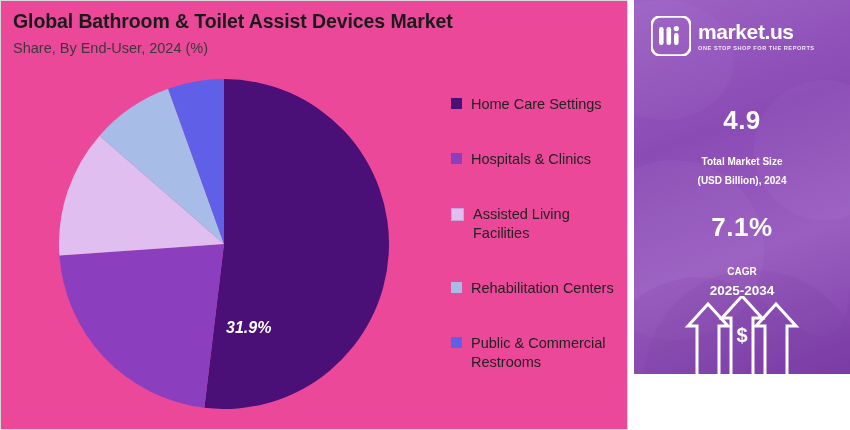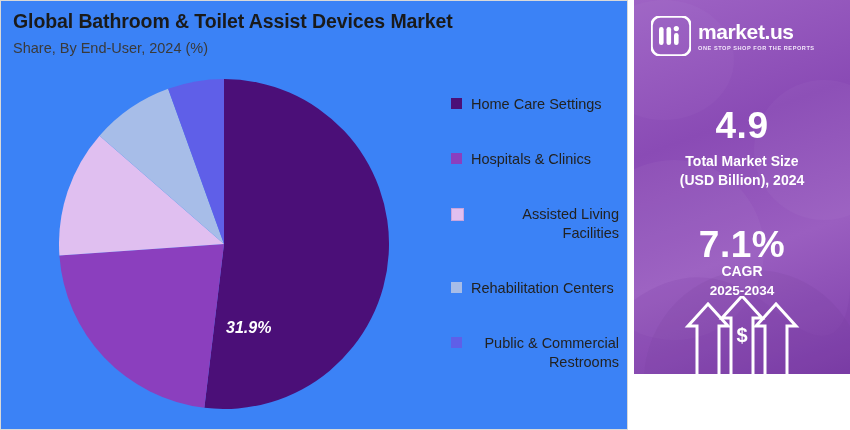--- a/index.html
+++ b/index.html
@@ -22,22 +22,21 @@
   }
   
   .left-panel {
     position: absolute;
     left: 0;
     top: 0;
     width: 628px;
     height: 430px;
     box-sizing: border-box;
     border: 1px solid #d9d9d9;
-    background: #3b82f6;
-    text-align: right;
+    background: #ec4899;
   }
   .title {
     position: absolute;
     left: 12px;
     top: 9px;
     font-size: 19.5px;
     font-weight: bold;
     color: #1a1a1a;
     letter-spacing: -0.1px;
     white-space: nowrap;
@@ -145,36 +144,36 @@
     display: block;
     margin-top: 2px;
     color: #f2e6fa;
     font-weight: bold;
   }
   .stat-big {
     position: absolute;
     width: 216px;
     text-align: center;
     color: #ffffff;
-    font-size: 37px;
+    font-size: 26px;
     font-weight: bold;
     letter-spacing: 0.5px;
   }
   .stat-cap {
     position: absolute;
     width: 216px;
     text-align: center;
     color: #ffffff;
-    font-size: 14px;
+    font-size: 10px;
     font-weight: bold;
     line-height: 19px;
   }
   #market-size-value { top: 105px; }
   #market-size-caption { top: 152px; }
-  #cagr-value { top: 224px; }
+  #cagr-value { top: 212px; }
   #cagr-caption { top: 262px; }
   #cagr-period { top: 281px; font-size: 13.5px; }
   .dollar-icon {
     position: absolute;
     left: 0;
     top: 324px;
     width: 216px;
     text-align: center;
     color: #ffffff;
     font-size: 20px;

